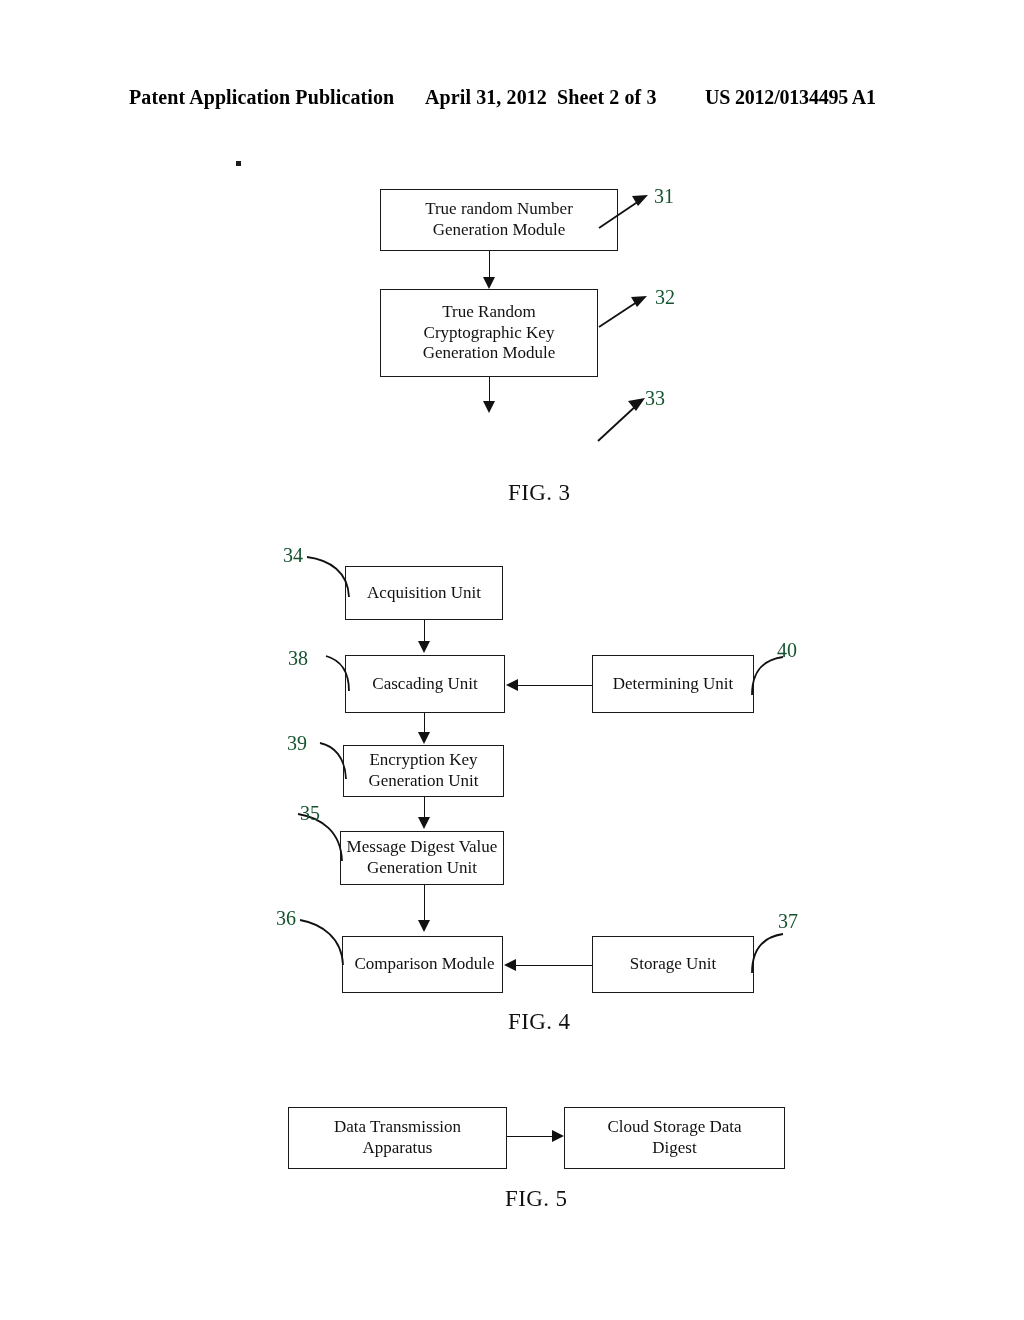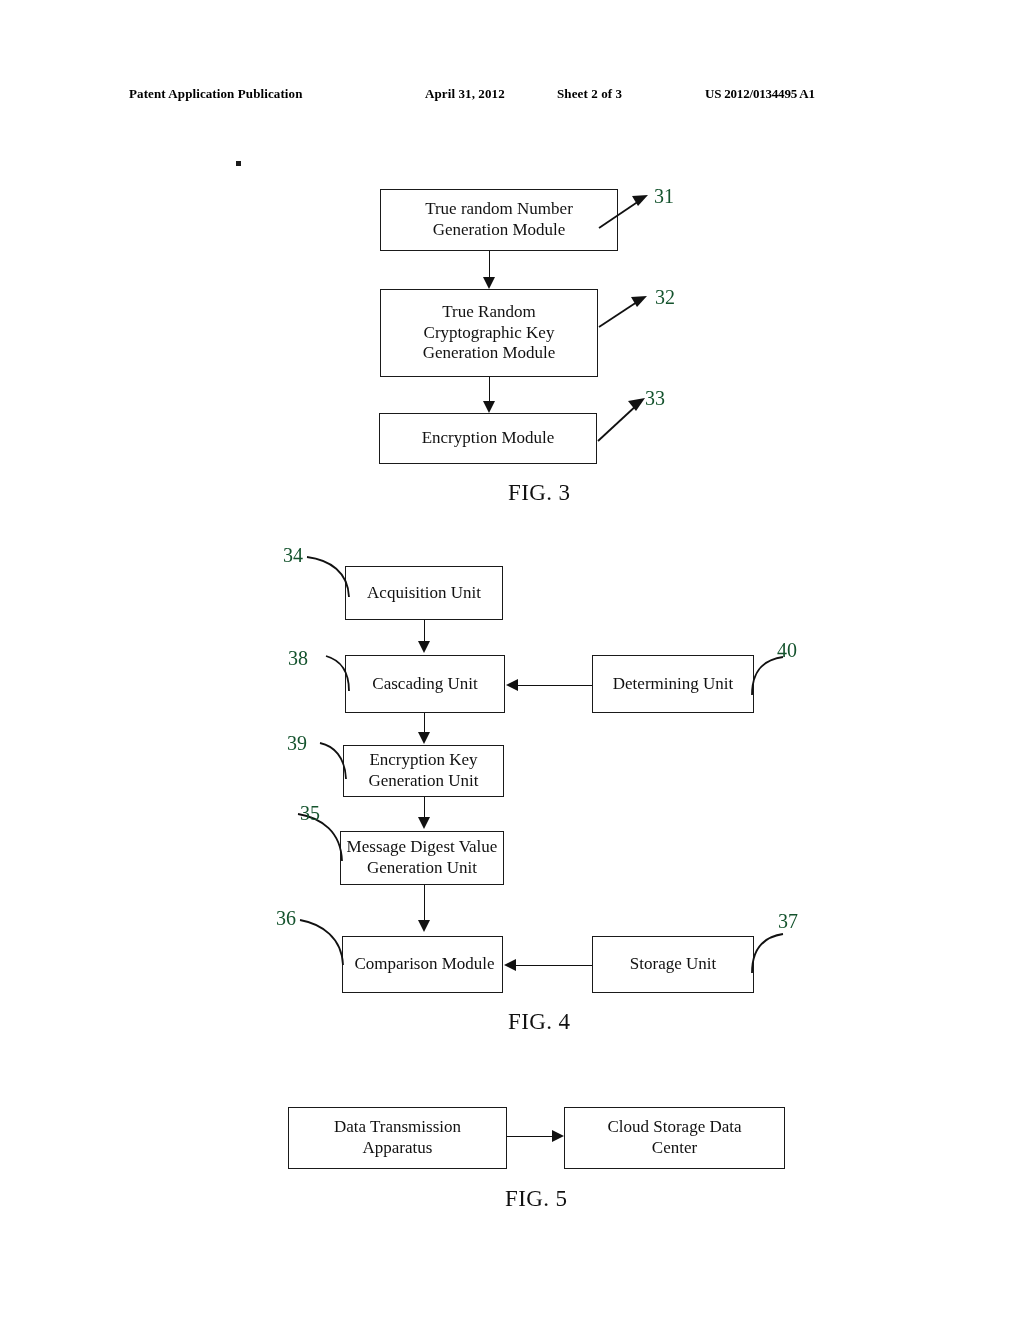--- a/index.html
+++ b/index.html
@@ -19,21 +19,21 @@
 
   
   #page-header {
     position: absolute;
     left: 0;
     top: 86px;
     width: 1024px;
     height: 26px;
     font-family: "Liberation Serif", "DejaVu Serif", serif;
     font-weight: bold;
-    font-size: 13px;
+    font-size: 20px;
     letter-spacing: 0.1px;
   }
   #page-header .hdr-cell {
     position: absolute;
     white-space: nowrap;
     top: 0;
   }
   #hdr-pub      { left: 129px; }
   #hdr-date     { left: 425px; }
   #hdr-sheet    { left: 557px; }
@@ -160,23 +160,20 @@
 
   <div class="node" style="left:380px; top:289px; width:218px; height:88px;">
     <span class="node-label">True Random
 Cryptographic Key
 Generation Module</span>
   </div>
 
   <div class="vline" style="left:489px; top:377px; height:24px;"></div>
   <div class="arrow-down" style="left:482.5px; top:401px;"></div>
 
-  <div class="node" style="left:379px; top:413px; width:218px; height:51px;">
-    <span class="node-label">Encryption Module</span>
-  </div>
 
   <svg class="leader-svg" style="left:0px; top:0px; width:1024px; height:1320px;">
     <line x1="599" y1="228" x2="642" y2="199" stroke="#111111" stroke-width="1.8"></line>
     <polygon points="648,195 632,196 638,206" fill="#111111"></polygon>
   </svg>
   <span class="ref-num" style="left:654px; top:186px;">31</span>
 
   <svg class="leader-svg" style="left:0px; top:0px; width:1024px; height:1320px;">
     <line x1="599" y1="327" x2="640" y2="300" stroke="#111111" stroke-width="1.8"></line>
     <polygon points="647,296 631,297 637,307" fill="#111111"></polygon>
@@ -278,17 +275,17 @@
   <div class="node" style="left:288px; top:1107px; width:219px; height:62px;">
     <span class="node-label">Data Transmission
 Apparatus</span>
   </div>
 
   <div class="hline" style="left:507px; top:1136px; width:45px;"></div>
   <div class="arrow-right" style="left:552px; top:1129.5px;"></div>
 
   <div class="node" style="left:564px; top:1107px; width:221px; height:62px;">
     <span class="node-label">Cloud Storage Data
-Center</span>
+Digest</span>
   </div>
 
   <div class="fig-caption" style="left:505px; top:1186px;">FIG. 5</div>
 </div>
 
 </body></html>

